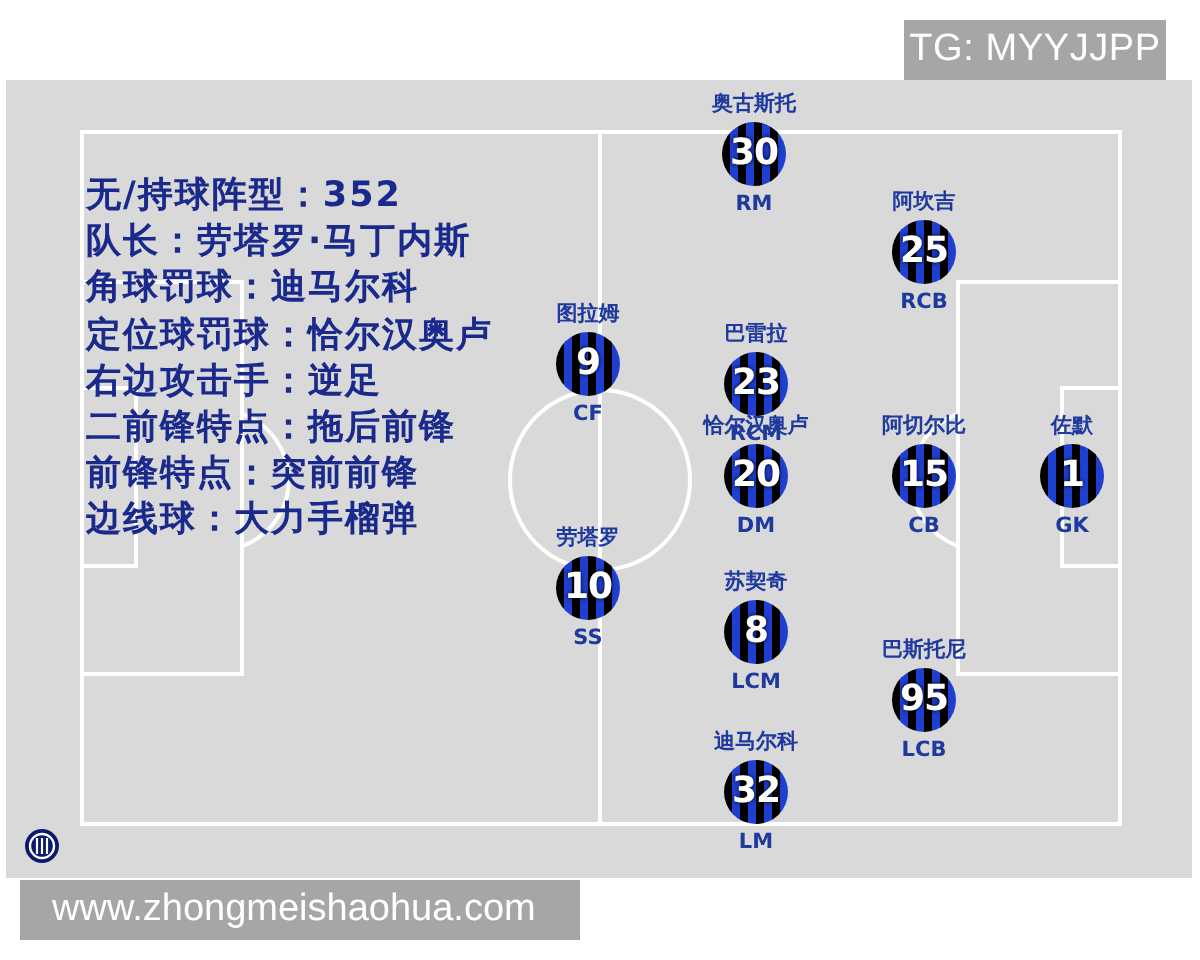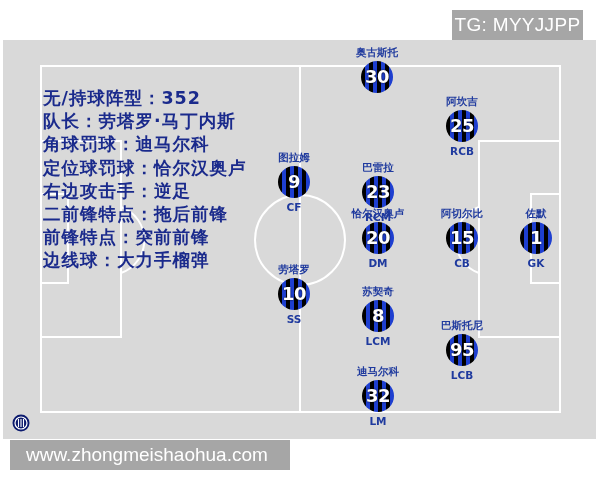--- a/index.html
+++ b/index.html
@@ -83,20 +83,21 @@
   <div class="info-line">定位球罚球：恰尔汉奥卢</div>
   <div class="info-line">右边攻击手：逆足</div>
   <div class="info-line">二前锋特点：拖后前锋</div>
   <div class="info-line">前锋特点：突前前锋</div>
   <div class="info-line">边线球：大力手榴弹</div>
 </div>
 
 <div class="player" style="left:377px; top:45px;">
   <div class="pname">奥古斯托</div>
   <div class="badge">30</div>
+  <div class="prole">RM</div>
 </div>
 <div class="player" style="left:462px; top:94px;">
   <div class="pname">阿坎吉</div>
   <div class="badge">25</div>
   <div class="prole">RCB</div>
 </div>
 <div class="player" style="left:378px; top:140px;margin-top:20px;">
   <div class="pname">巴雷拉</div>
   <div class="badge">23</div>
   <div class="prole">RCM</div>

